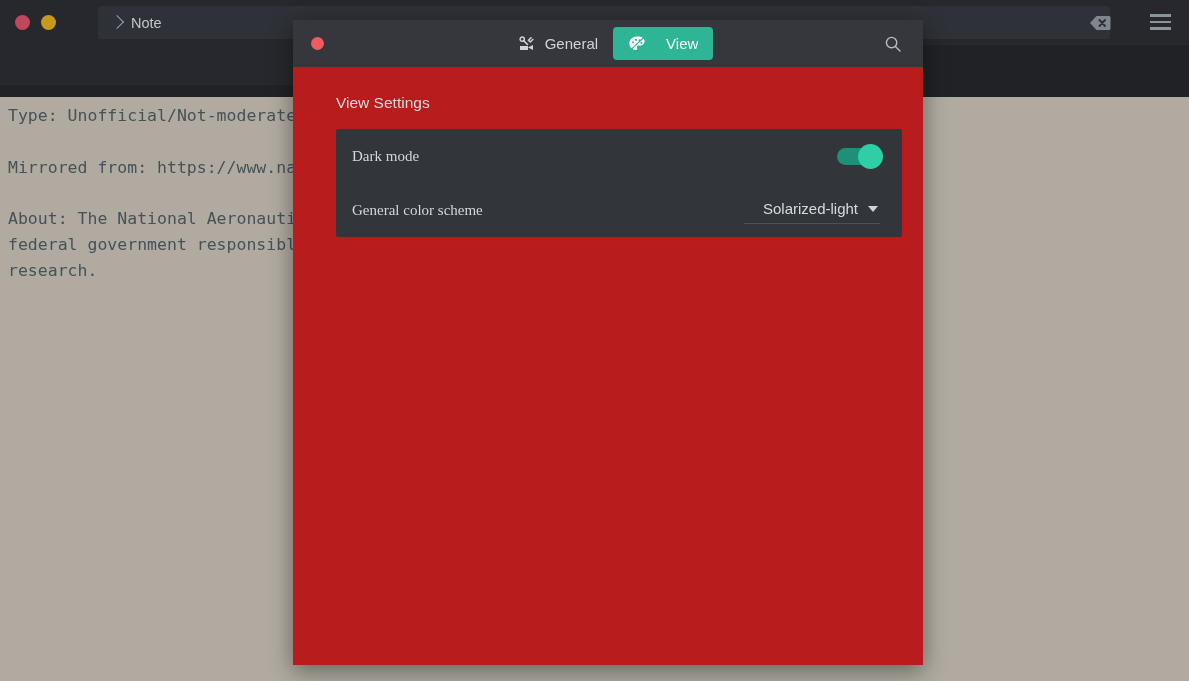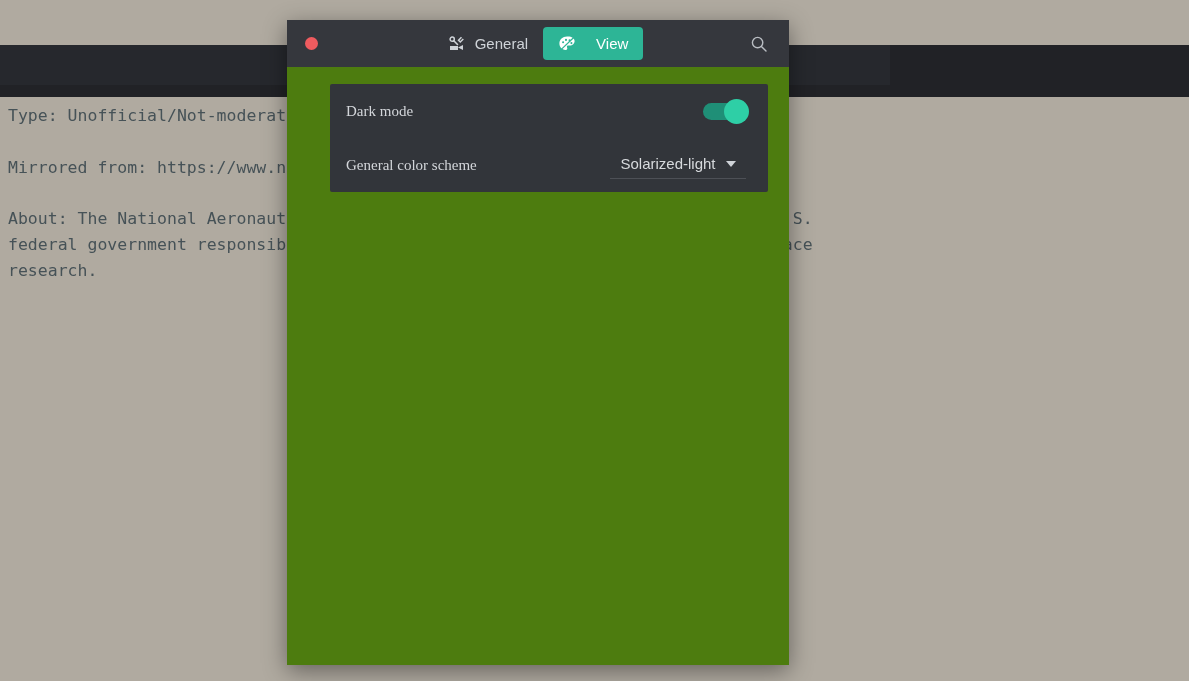--- a/index.html
+++ b/index.html
@@ -134,25 +134,25 @@
     font-size: 16.5px;
     line-height: 25.8px;
     color: #465257;
     white-space: pre-wrap;
     word-break: break-word;
   }
 
   
   #settings-dialog {
     position: absolute;
-    left: 287px;
+    left: 293px;
     top: 20px;
-    width: 502px;
+    width: 630px;
     height: 645px;
-    background: #4d7c0f;
+    background: #b91c1c;
     box-shadow: 0 6px 22px rgba(0,0,0,0.42);
     overflow: hidden;
   }
 
   #dialog-header {
     position: relative;
     height: 47px;
     background: #35373d;
     display: flex;
     align-items: center;
@@ -247,21 +247,21 @@
   
   .dropdown {
     display: flex;
     align-items: center;
     gap: 10px;
     color: #d7dadd;
     font-size: 15px;
     border-bottom: 1px solid #4d5056;
     padding: 4px 2px 6px 2px;
     min-width: 132px;
-    justify-content: center;
+    justify-content: flex-end;
   }
   .caret-down {
     width: 0; height: 0;
     border-left: 5px solid transparent;
     border-right: 5px solid transparent;
     border-top: 6px solid #cfd3d8;
   }
 
   
   .stepper {
@@ -284,20 +284,46 @@
     width: 22px;
     text-align: center;
     font-weight: 300;
   }
 </style>
 </head>
 <body>
 
 <div id="app-window">
 
+  <div id="titlebar">
+    <div class="traffic-lights">
+      <div class="dot red"></div>
+      <div class="dot yellow"></div>
+    </div>
+
+    <div id="breadcrumb-bar">
+      <div id="breadcrumb">
+        <span class="chevron-right"></span>
+        <span>Note</span>
+      </div>
+    </div>
+
+    <div id="backspace-btn">
+      <svg width="22" height="16" viewBox="0 0 22 16" aria-hidden="true">
+        <path d="M7.5 1 H20 a1.5 1.5 0 0 1 1.5 1.5 v11 a1.5 1.5 0 0 1 -1.5 1.5 H7.5 L1 8 Z" fill="#80868e"></path>
+        <path d="M10.5 5 L16 11 M16 5 L10.5 11" stroke="#2e3137" stroke-width="2" stroke-linecap="round"></path>
+      </svg>
+    </div>
+
+    <div id="hamburger-btn">
+      <i></i>
+        <i></i>
+        <i></i>
+    </div>
+  </div>
 
   <div id="toolbar-strip">
     <div class="toolbar-inner"></div>
   </div>
 
   <div id="editor">
     <pre>Type: Unofficial/Not-moderated
 
 Mirrored from: https://www.nasa.gov
 
@@ -346,20 +372,21 @@
     <div id="dialog-search-btn">
       <svg width="18" height="18" viewBox="0 0 18 18" aria-hidden="true">
         <circle cx="7.6" cy="7.6" r="5.2" fill="none" stroke="#b9bdc3" stroke-width="1.4"></circle>
         <path d="M11.4 11.4 L16 16" stroke="#b9bdc3" stroke-width="1.4" stroke-linecap="round"></path>
       </svg>
     </div>
   </div>
 
   <div id="dialog-body">
 
+    <div id="settings-title">View Settings</div>
 
     <div id="settings-card">
 
       <div class="setting-row">
         <span class="setting-label">Dark mode</span>
         <div class="toggle">
           <div class="knob"></div>
         </div>
       </div>
 

